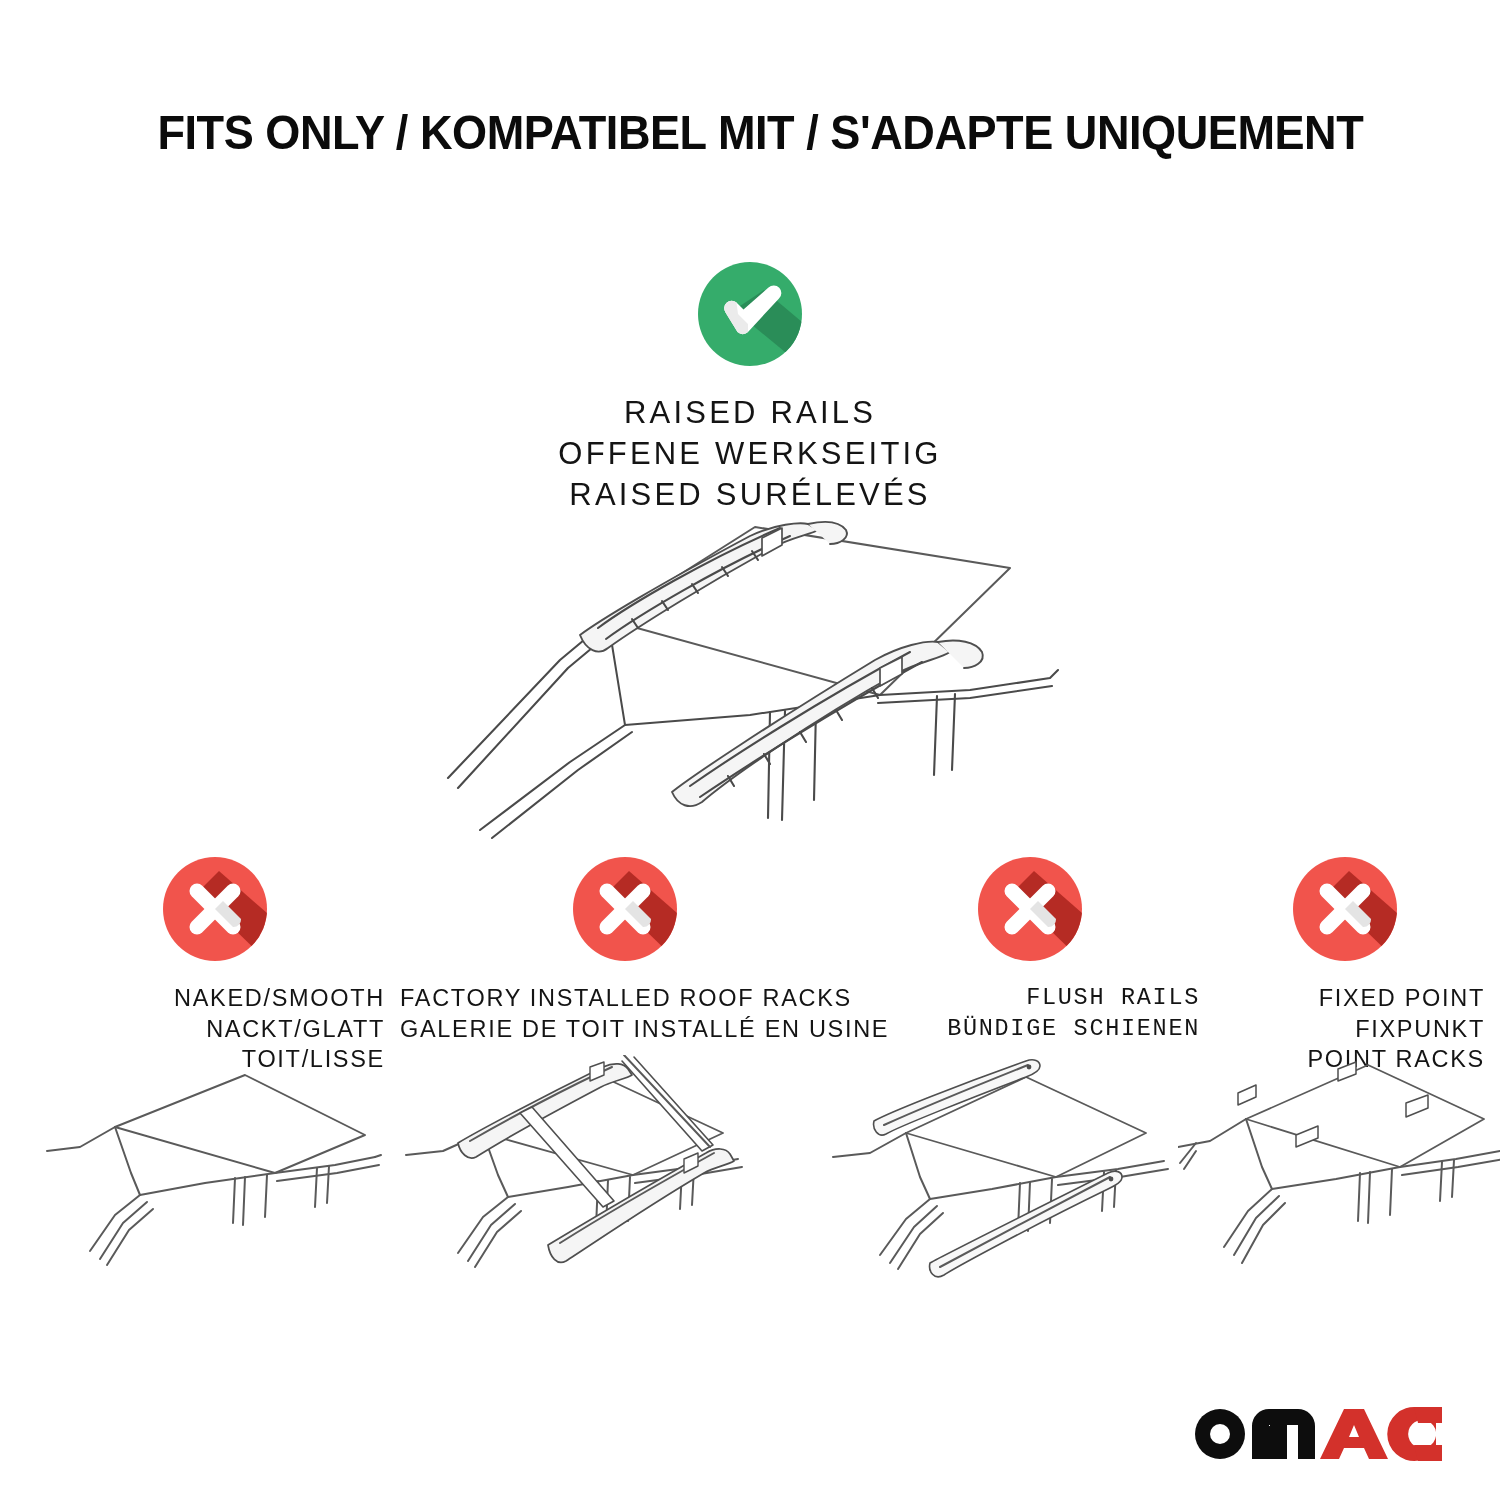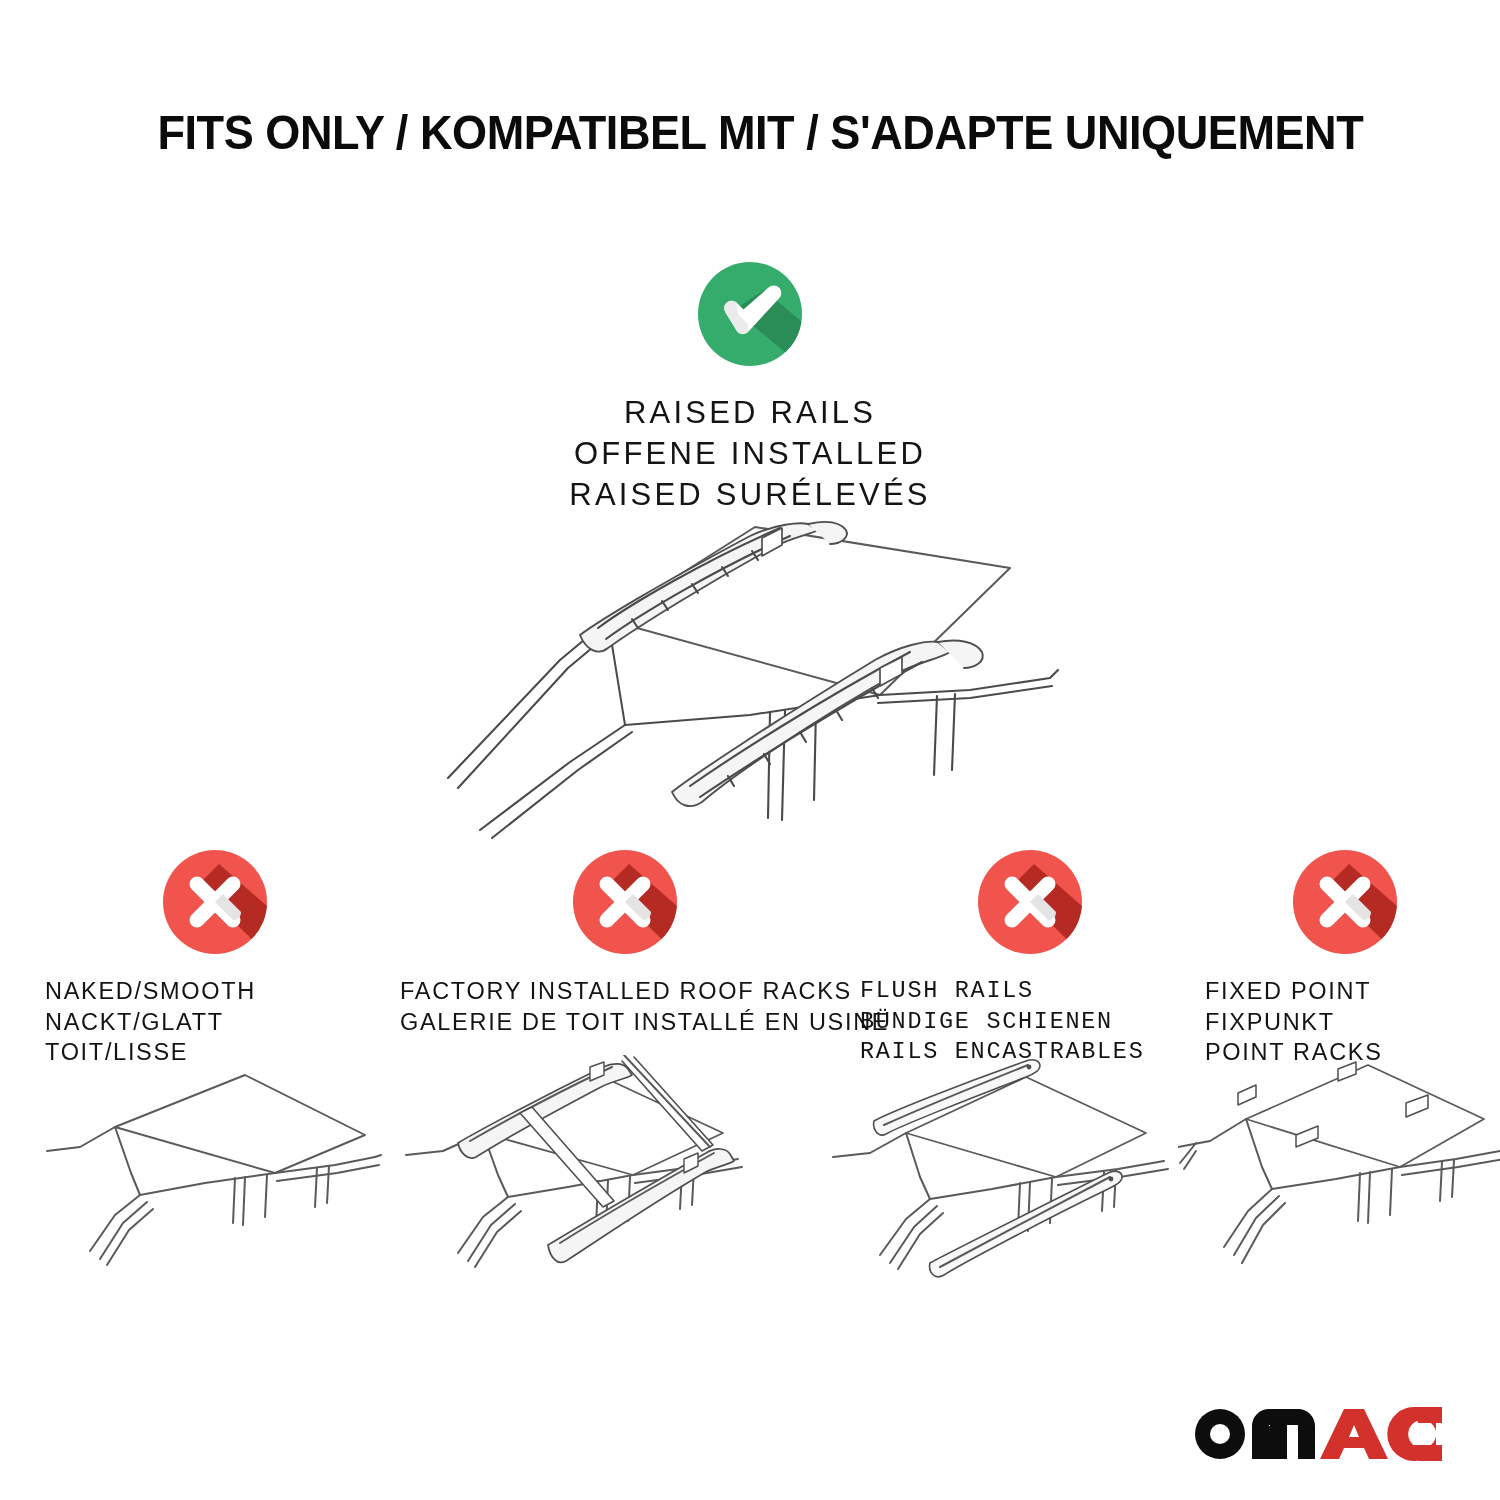--- a/index.html
+++ b/index.html
@@ -75,22 +75,22 @@
 
   
   .cols{
     position:absolute;
     left:0; top:848px;
     width:1500px;
     height:250px;
   }
   .col{
     position:absolute;
-    top:2px;
-    text-align:left;
+    top:9px;
+    text-align:right;
   }
   .col .badge{ width:104px; height:104px; }
   .col .caption{
     margin-top:22px;
     font-size:23.5px;
     line-height:1.30;
     letter-spacing:1.7px;
     color:#141414;
     white-space:nowrap;
   }
@@ -136,21 +136,21 @@
       <path d="M36 48 L104 104 L104 60 L66 28 Z" fill="#2A8D58"></path>
     </svg>
     <svg class="mark" viewBox="0 0 104 104">
       <path d="M27.5 50.5 A7.5 7.5 0 0 1 38.5 40.5 L45.5 47.5 L70.5 25.5 A7.5 7.5 0 0 1 81 36.5 L50 70 A7.5 7.5 0 0 1 39.5 70 Z" fill="#ffffff"></path>
       <path d="M27.5 50.5 L39.5 70 A7.5 7.5 0 0 0 50 70 L50 62 L40 52 L38.5 40.5 A7.5 7.5 0 0 0 27.5 50.5 Z" fill="#ebebeb"></path>
     </svg>
   </div>
 
   <div class="ok-labels">
     <div>RAISED RAILS</div>
-    <div>OFFENE INSTALLED</div>
+    <div>OFFENE WERKSEITIG</div>
     <div>RAISED SURÉLEVÉS</div>
   </div>
 </div>
 
 <svg class="hero-roof" viewBox="0 0 690 340">
   <g fill="none" stroke="#4a4a4a" stroke-width="2.1" stroke-linecap="round" stroke-linejoin="round">
 
     <path d="M198 120 L345 27 L600 68 L470 195 Z" stroke="#5a5a5a" stroke-width="2"></path>
 
     <path d="M198 120 L150 160 L38 278"></path>
@@ -239,21 +239,20 @@
         <g stroke="#ffffff" stroke-width="15" stroke-linecap="round">
           <line x1="34" y1="34" x2="70" y2="70"></line>
           <line x1="70" y1="34" x2="34" y2="70"></line>
         </g>
         <path d="M52 52 L70 70 A7.5 7.5 0 0 0 78 62 L60 44 Z" fill="#e4e4e4"></path>
       </svg>
     </div>
     <div class="caption">
       <div>FLUSH RAILS</div>
       <div>BÜNDIGE SCHIENEN</div>
-      <div>RAILS ENCASTRABLES</div>
     </div>
   </div>
 
   <div class="col col-4">
     <div class="badge red">
       <svg class="shadow" viewBox="0 0 104 104">
         <path d="M34 36 L104 104 L104 56 L56 14 Z" fill="#B52B24"></path>
       </svg>
       <svg class="mark" viewBox="0 0 104 104">
         <g stroke="#ffffff" stroke-width="15" stroke-linecap="round">

